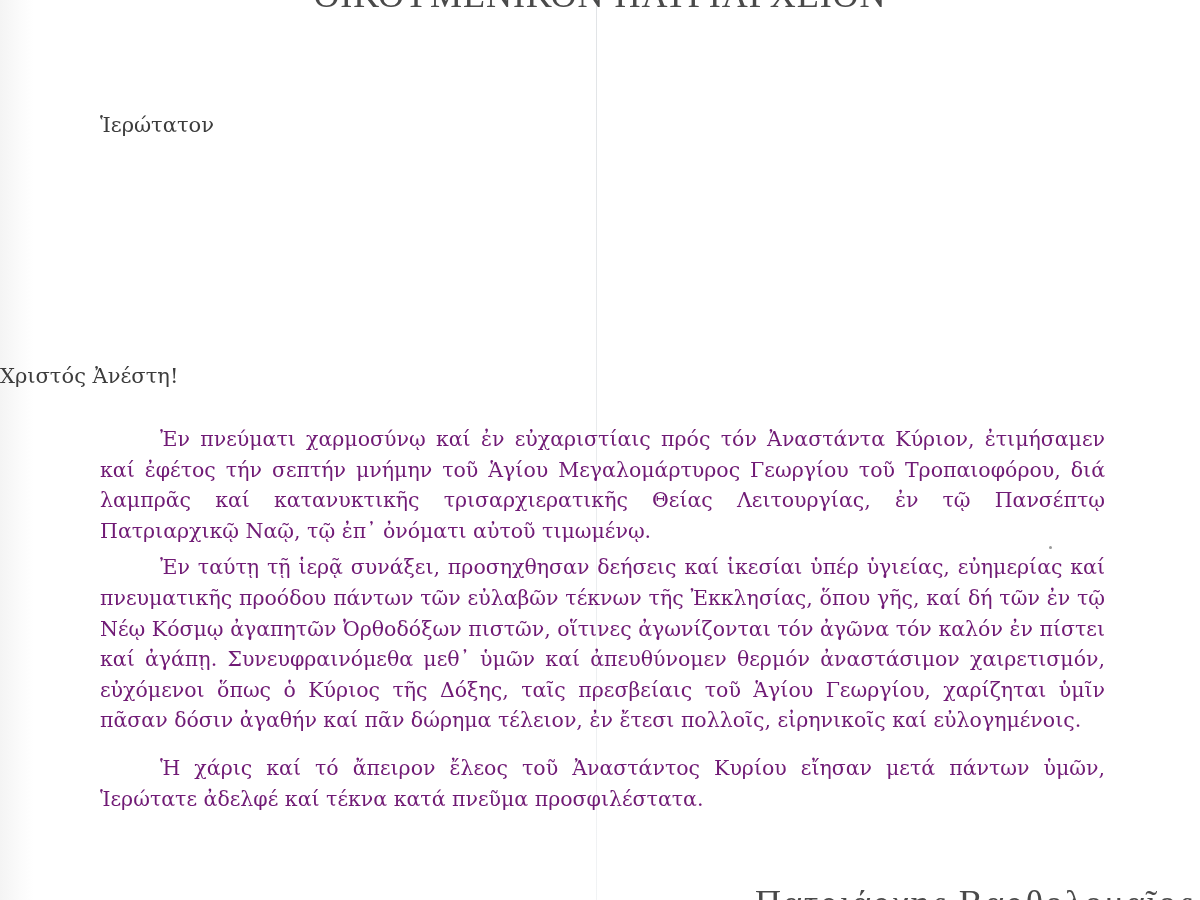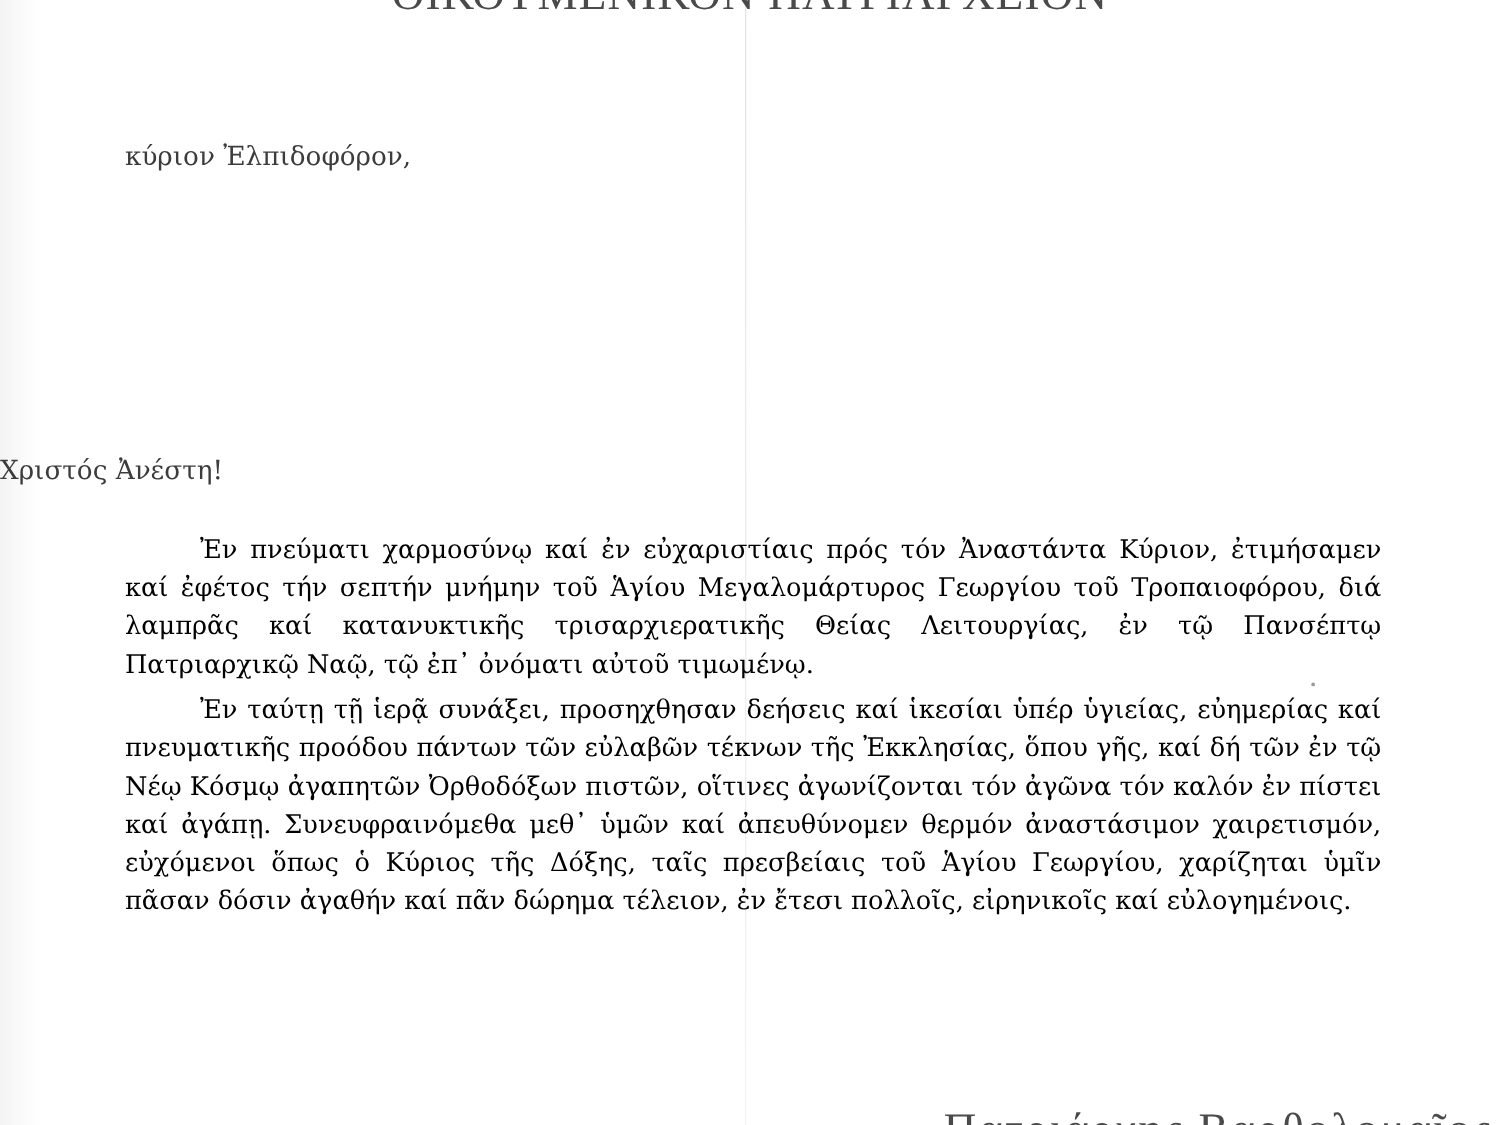--- a/index.html
+++ b/index.html
@@ -56,21 +56,21 @@
       font-size: 21px;
       color: #3c3c3c;
     }
     .body-text {
       position: absolute;
       left: 100px;
       width: 1005px;
       top: 424px;
       font-size: 20.5px;
       line-height: 30.6px;
-      color: #000000;
+      color: #701a75;
     }
     .para {
       margin: 0;
       text-align: justify;
       text-indent: 60px;
     }
     .para.p2 { margin-top: 6px; }
     .para.p3 { margin-top: 17px; }
     .stray-dot {
       position: absolute;
@@ -92,25 +92,26 @@
   </style>
 </head>
 <body>
 
 <div class="left-shade"></div>
 <div class="fold-line"></div>
 
 <div class="letterhead">ΟΙΚΟΥΜΕΝΙΚΟΝ ΠΑΤΡΙΑΡΧΕΙΟΝ</div>
 
 <div class="address">
-  <span class="line">κύριον Ἐλπιδοφόρον,</span>
+  <span class="line">Ἱερώτατον</span>
 </div>
 
 <div class="greeting">Χριστός Ἀνέστη!</div>
 
 <div class="body-text">
   <p class="para p1">Ἐν πνεύματι χαρμοσύνῳ καί ἐν εὐχαριστίαις πρός τόν Ἀναστάντα Κύριον, ἐτιμήσαμεν καί ἐφέτος τήν σεπτήν μνήμην τοῦ Ἁγίου Μεγαλομάρτυρος Γεωργίου τοῦ Τροπαιοφόρου, διά λαμπρᾶς καί κατανυκτικῆς τρισαρχιερατικῆς Θείας Λειτουργίας, ἐν τῷ Πανσέπτῳ Πατριαρχικῷ Ναῷ, τῷ ἐπ᾽ ὀνόματι αὐτοῦ τιμωμένῳ.</p>
   <p class="para p2">Ἐν ταύτῃ τῇ ἱερᾷ συνάξει, προσηχθησαν δεήσεις καί ἱκεσίαι ὑπέρ ὑγιείας, εὐημερίας καί πνευματικῆς προόδου πάντων τῶν εὐλαβῶν τέκνων τῆς Ἐκκλησίας, ὅπου γῆς, καί δή τῶν ἐν τῷ Νέῳ Κόσμῳ ἀγαπητῶν Ὀρθοδόξων πιστῶν, οἵτινες ἀγωνίζονται τόν ἀγῶνα τόν καλόν ἐν πίστει καί ἀγάπῃ. Συνευφραινόμεθα μεθ᾽ ὑμῶν καί ἀπευθύνομεν θερμόν ἀναστάσιμον χαιρετισμόν, εὐχόμενοι ὅπως ὁ Κύριος τῆς Δόξης, ταῖς πρεσβείαις τοῦ Ἁγίου Γεωργίου, χαρίζηται ὑμῖν πᾶσαν δόσιν ἀγαθήν καί πᾶν δώρημα τέλειον, ἐν ἔτεσι πολλοῖς, εἰρηνικοῖς καί εὐλογημένοις.</p>
+  <p class="para p3">Ἡ χάρις καί τό ἄπειρον ἔλεος τοῦ Ἀναστάντος Κυρίου εἴησαν μετά πάντων ὑμῶν, Ἱερώτατε ἀδελφέ καί τέκνα κατά πνεῦμα προσφιλέστατα.</p>
 </div>
 
 <div class="stray-dot"></div>
 
 <div class="signature">Πατριάρχης Βαρθολομαῖος</div>
 
 </body></html>

